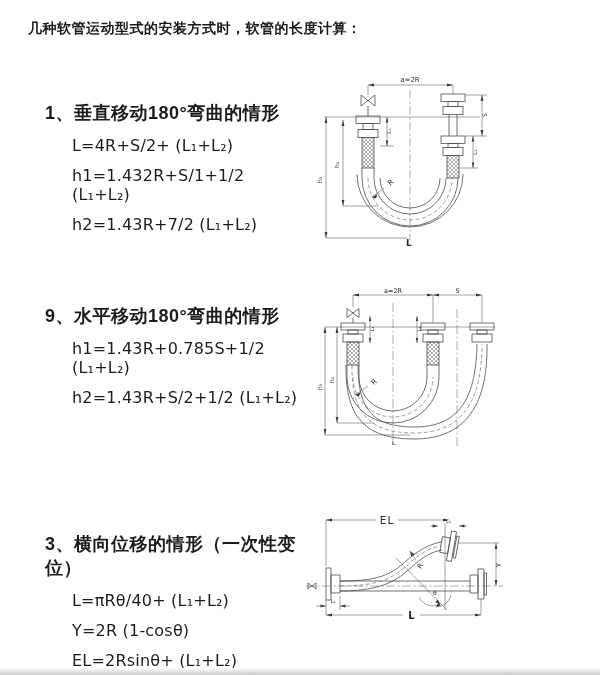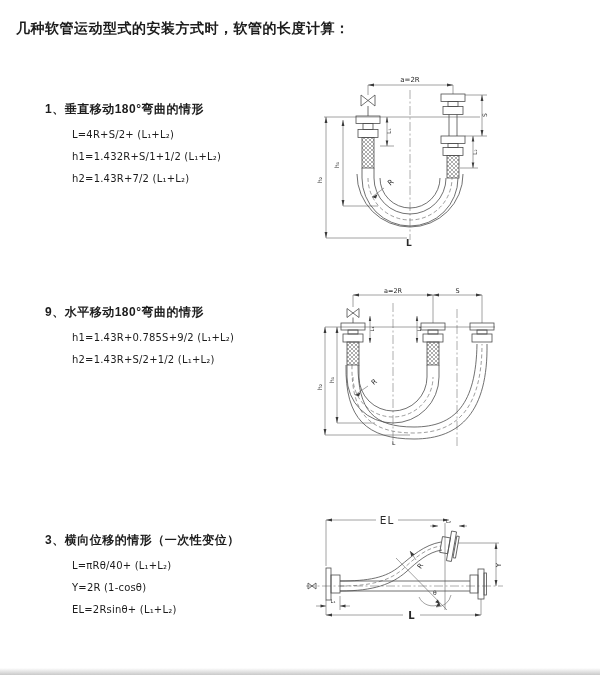--- a/index.html
+++ b/index.html
@@ -1,29 +1,29 @@
 <!DOCTYPE html>
 <html><head>
 <meta charset="utf-8">
 <style>
   html,body{margin:0;padding:0;background:#e8e8e8;}
   .page{
     position:relative;width:600px;height:675px;background:#ffffff;
     font-family:"Liberation Sans",sans-serif;color:#1c1c1c;overflow:hidden;
   }
   .title{
-    position:absolute;left:16px;top:20px;font-size:14px;font-weight:700;letter-spacing:.5px;
+    position:absolute;left:28px;top:20px;font-size:14px;font-weight:700;letter-spacing:.5px;
   }
   .section{position:absolute;left:45px;width:260px;}
   #s1{top:101px}
   #s2{top:304px}
   #s3{top:532px}
-  .heading{font-size:12px;font-weight:700;letter-spacing:.5px;}
+  .heading{font-size:18px;font-weight:700;letter-spacing:.5px;}
   .formula{
-    font-size:10px;margin-top:11px;margin-left:27px;letter-spacing:.2px;
+    font-size:16px;margin-top:11px;margin-left:27px;letter-spacing:.2px;
     font-family:"DejaVu Sans","Liberation Sans",sans-serif;
   }
   .diagram{position:absolute;}
   #d1{left:310px;top:68px}
   #d2{left:310px;top:283px}
   #d3{left:298px;top:498px}
   svg{display:block}
   svg text{font-family:"DejaVu Sans","Liberation Sans",sans-serif;fill:#2a2a2a;}
   svg .ln{stroke:#4d4d4d;stroke-width:.8;fill:none;}
   svg .thin{stroke:#565656;stroke-width:.55;fill:none;}
@@ -44,21 +44,21 @@
 
   <div class="section" id="s1">
     <div class="heading">1、垂直移动180°弯曲的情形</div>
     <div class="formula">L=4R+S/2+ (L₁+L₂)</div>
     <div class="formula">h1=1.432R+S/1+1/2 (L₁+L₂)</div>
     <div class="formula">h2=1.43R+7/2 (L₁+L₂)</div>
   </div>
 
   <div class="section" id="s2">
     <div class="heading">9、水平移动180°弯曲的情形</div>
-    <div class="formula">h1=1.43R+0.785S+9/2 (L₁+L₂)</div>
+    <div class="formula">h1=1.43R+0.785S+1/2 (L₁+L₂)</div>
     <div class="formula">h2=1.43R+S/2+1/2 (L₁+L₂)</div>
   </div>
 
   <div class="section" id="s3">
     <div class="heading">3、横向位移的情形（一次性变位）</div>
     <div class="formula">L=πRθ/40+ (L₁+L₂)</div>
     <div class="formula">Y=2R (1-cosθ)</div>
     <div class="formula">EL=2Rsinθ+ (L₁+L₂)</div>
   </div>
 

